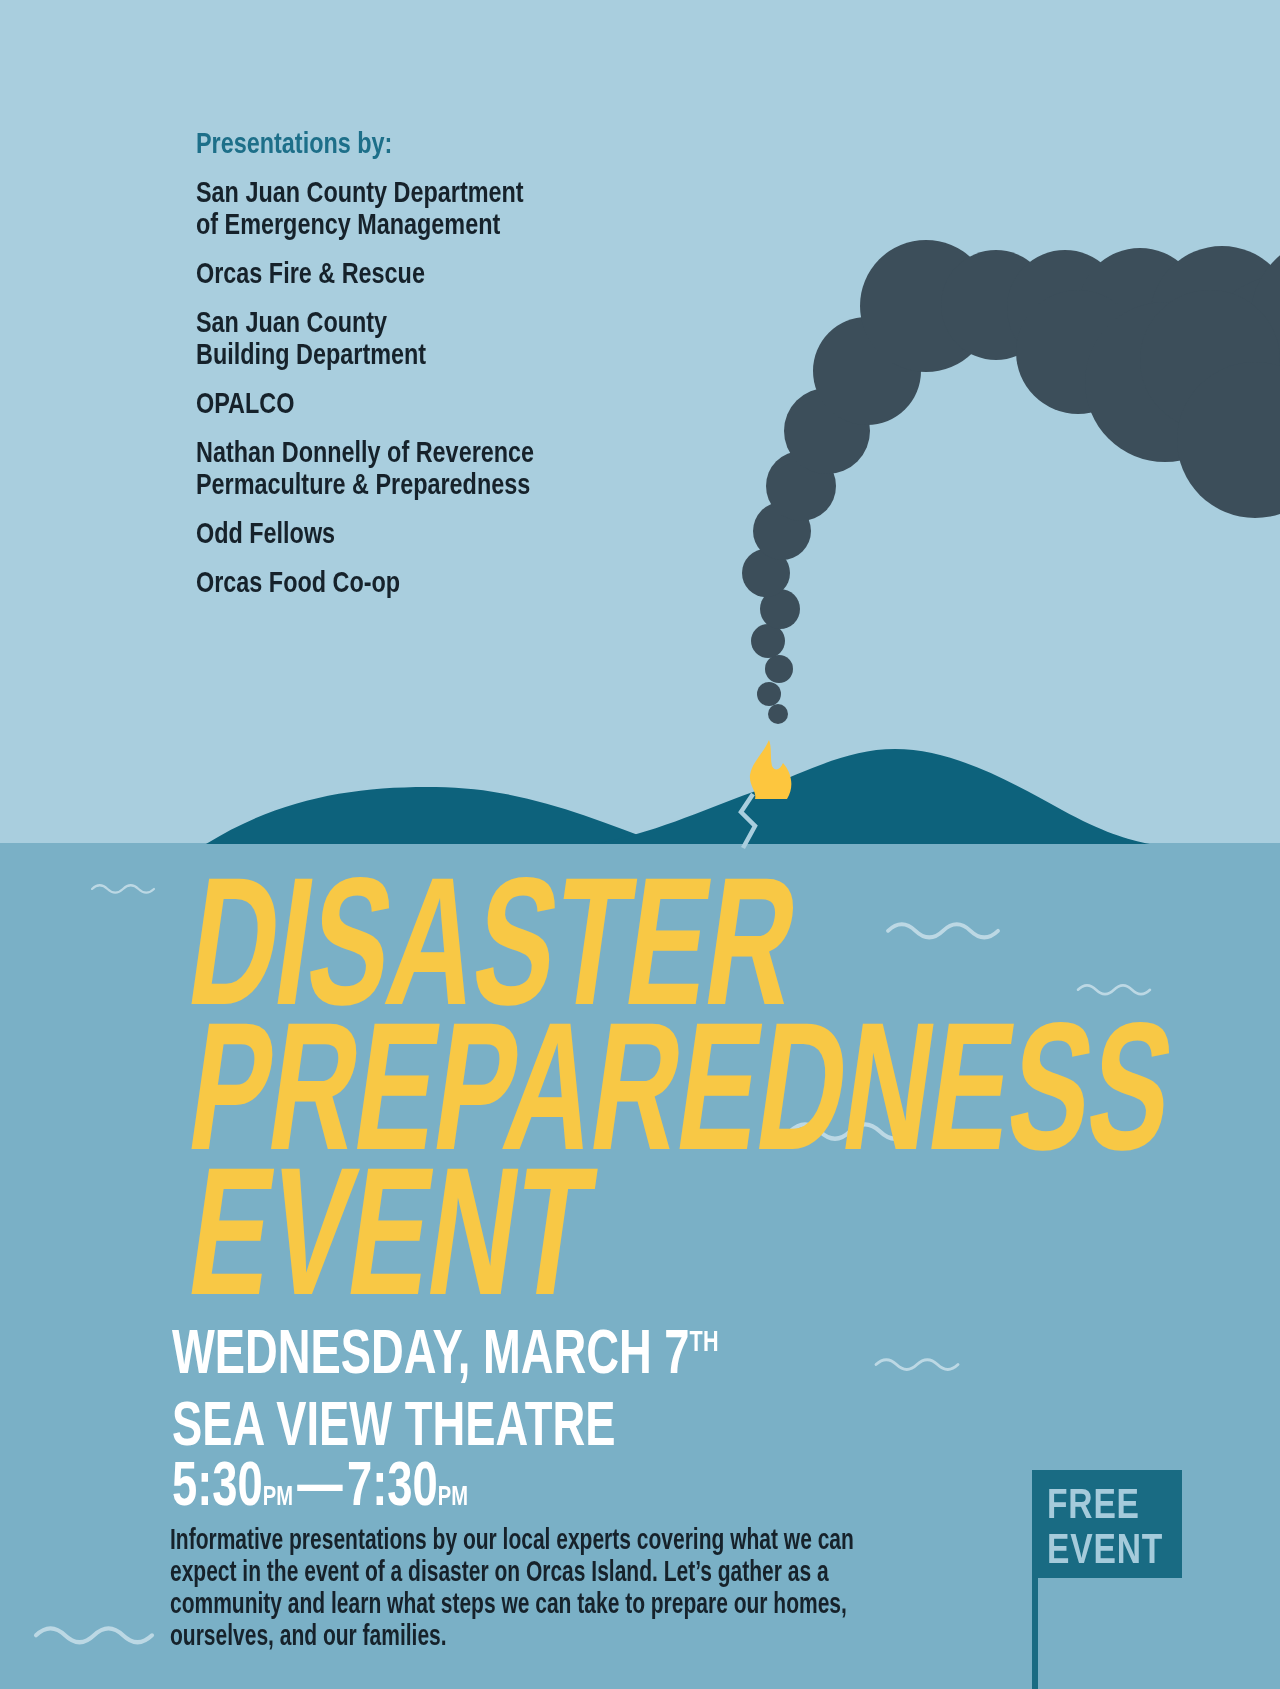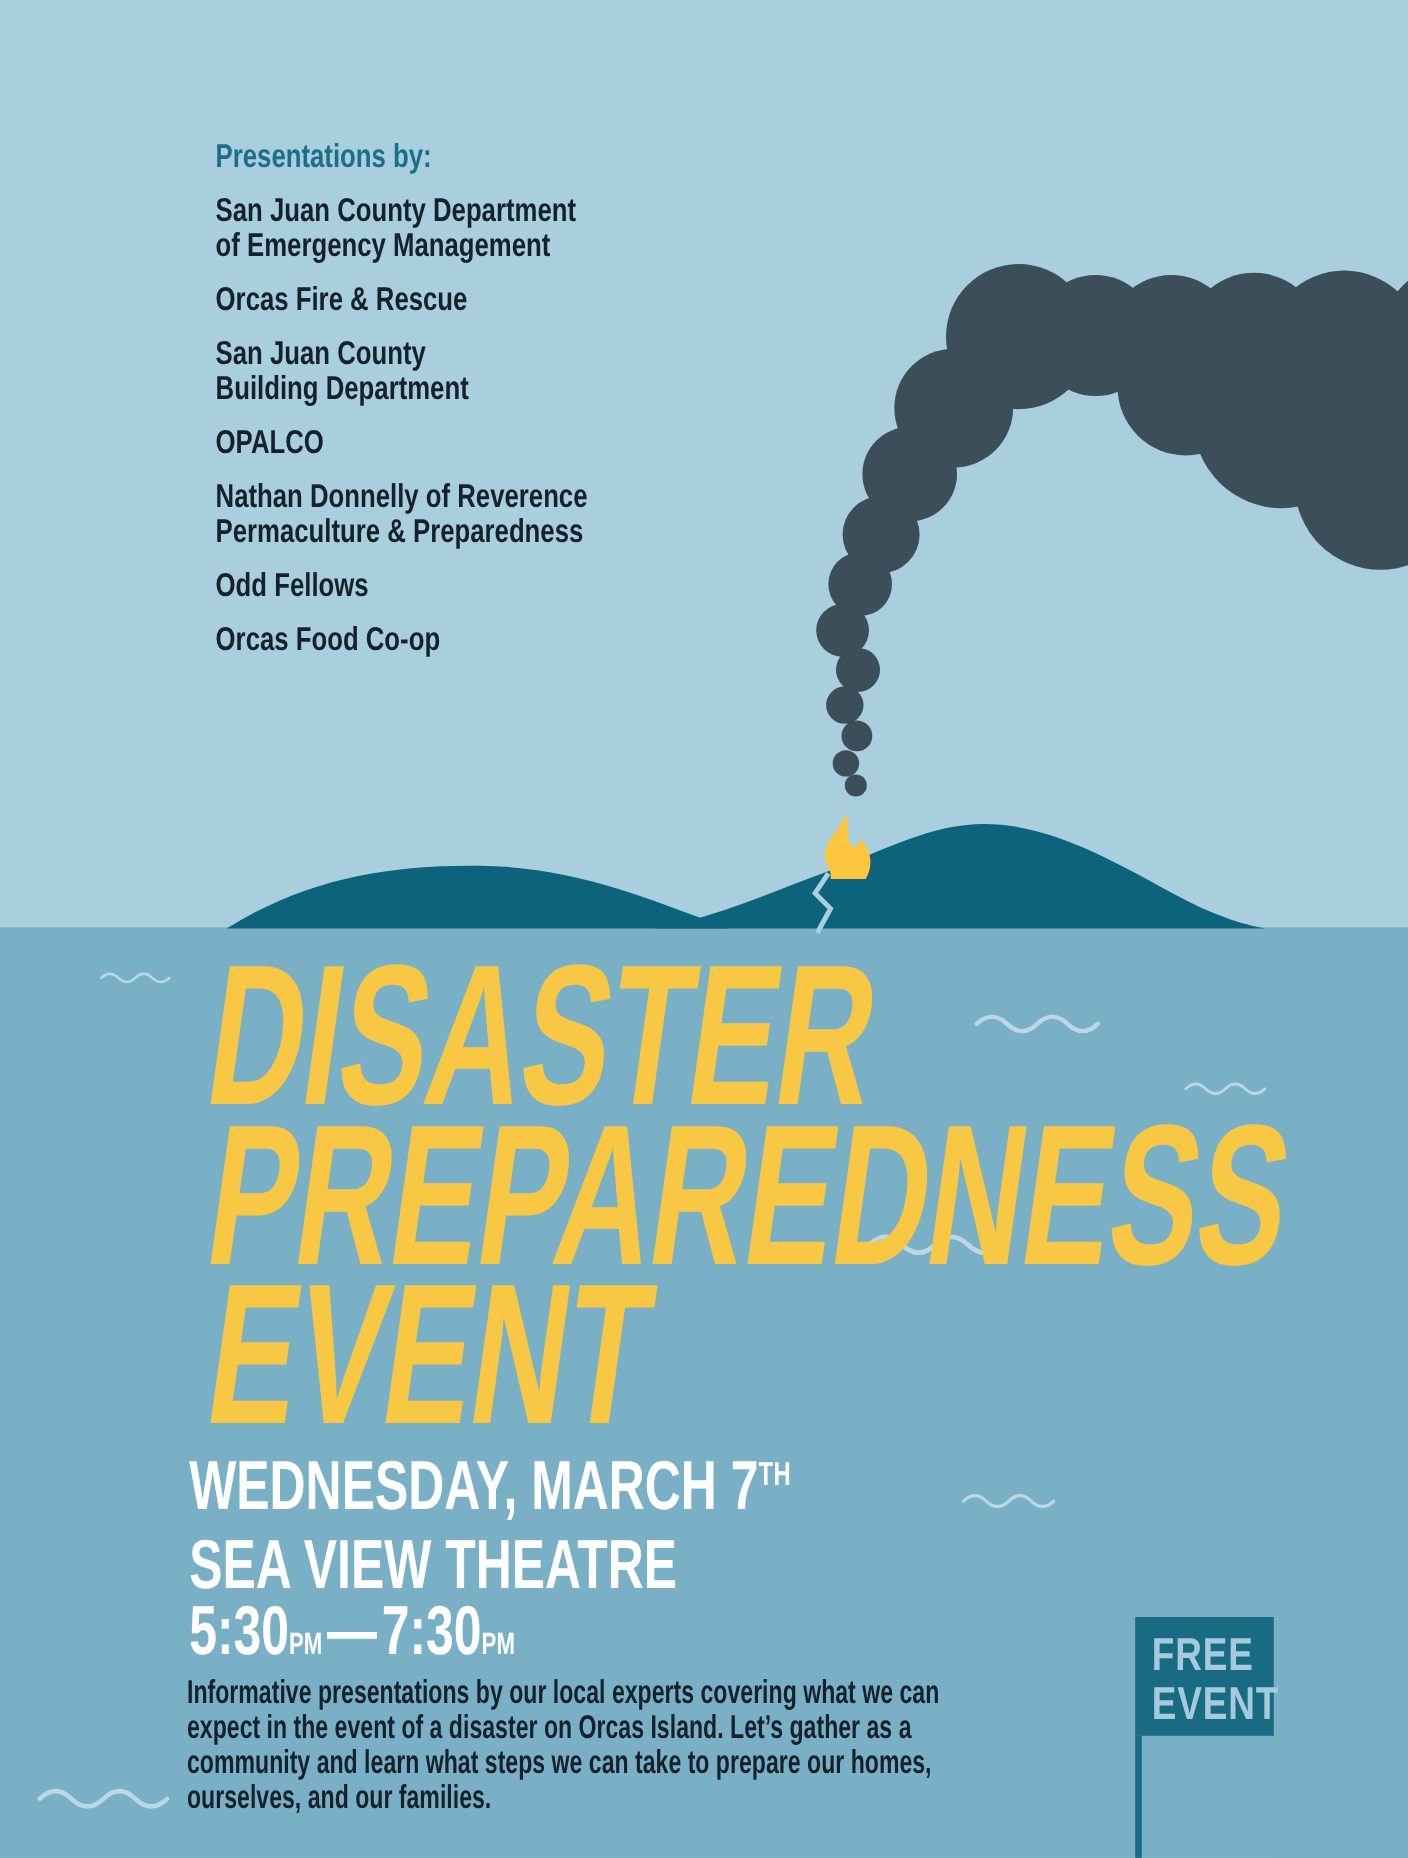--- a/index.html
+++ b/index.html
@@ -39,21 +39,21 @@
     color:var(--c-text_white); transform:scaleX(0.72); white-space:nowrap;}
   .event-details .suffix{font-size:30px; position:relative; top:-22px; letter-spacing:0.5px;}
   .event-details .meridiem{font-size:28px;}
   .event-details .dash{margin:0 6px;}
 
   
   .event-description{left:170px; top:1523px; font-size:30px; line-height:32px;
     color:var(--c-text_dark); transform:scaleX(0.70); white-space:nowrap;}
 
   
-  .flag-banner{position:absolute; left:1032px; top:1470px; width:126px; height:108px;
+  .flag-banner{position:absolute; left:1032px; top:1470px; width:150px; height:108px;
     background:var(--c-badge_bg);}
   .flag-text{position:absolute; left:15px; top:11px; font-size:42px; line-height:45px;
     color:var(--c-badge_text); transform:scaleX(0.80); transform-origin:left top;
     letter-spacing:1px; white-space:nowrap;}
   .flag-pole{position:absolute; left:1032px; top:1578px; width:6px; height:111px;
     background:var(--c-badge_bg);}
 </style>
 </head>
 <body>
 

